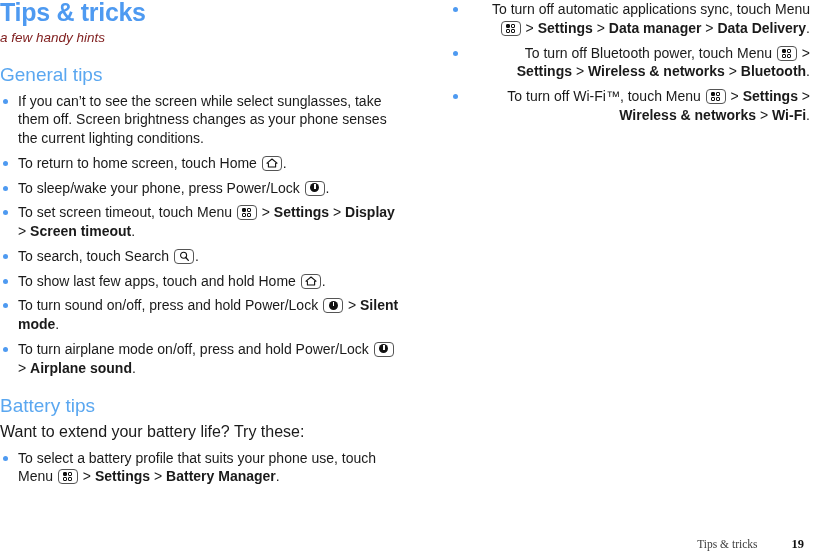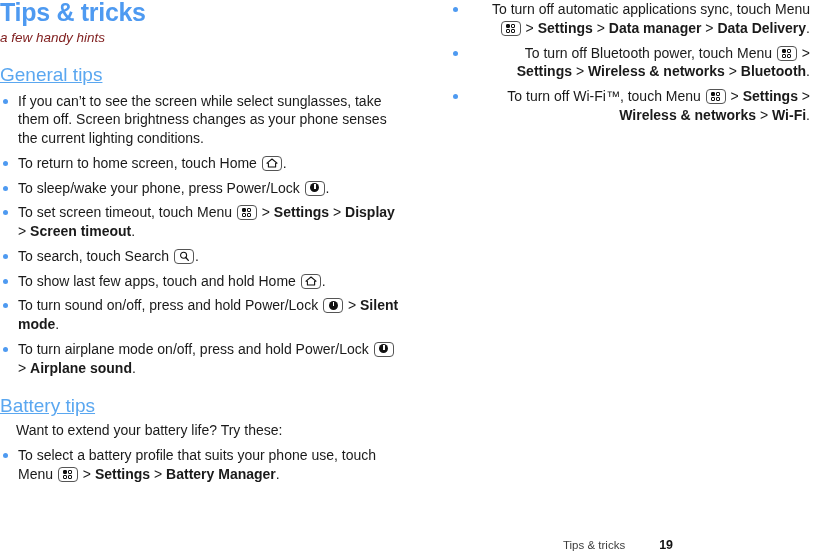--- a/index.html
+++ b/index.html
@@ -44,26 +44,25 @@
     color: #7f1d1d;
     margin: 6px 0 0 0;
     line-height: 1.1;
   }
   .section-heading {
     font-size: 19px;
     color: #5aa7f0;
     font-weight: normal;
     margin: 18px 0 4px 0;
     line-height: 1.15;
-    text-decoration: underline;
   }
   .para {
-    font-size: 14px;
+    font-size: 16px;
     line-height: 1.33;
-    margin: 2px 0 2px 16px;
+    margin: 2px 0 2px 0;
   }
   ul.bullets {
     list-style: none;
     margin: 0;
     padding: 0;
   }
   ul.bullets li {
     position: relative;
     padding-left: 18px;
     margin: 6px 0 0 0;
@@ -131,26 +130,27 @@
   .phone-glyph {
     display: inline-block;
     vertical-align: -3px;
     color: #9a9a96;
     margin: 0 2px 0 1px;
   }
 
   
   .footer {
     position: absolute;
-    right: 0px;
+    right: 14px;
     bottom: 4px;
     width: 400px;
-    text-align: center;
+    text-align: right;
     font-size: 11.5px;
     color: #3d3d3d;
+    font-family: Liberation Serif, serif;
   }
   .footer .fname { margin-right: 34px; }
   .footer .fpage { font-weight: bold; font-size: 12.5px; color:#111; }
 </style>
 </head>
 <body>
 
 <div class="page">
 
   <div class="col col-left">

